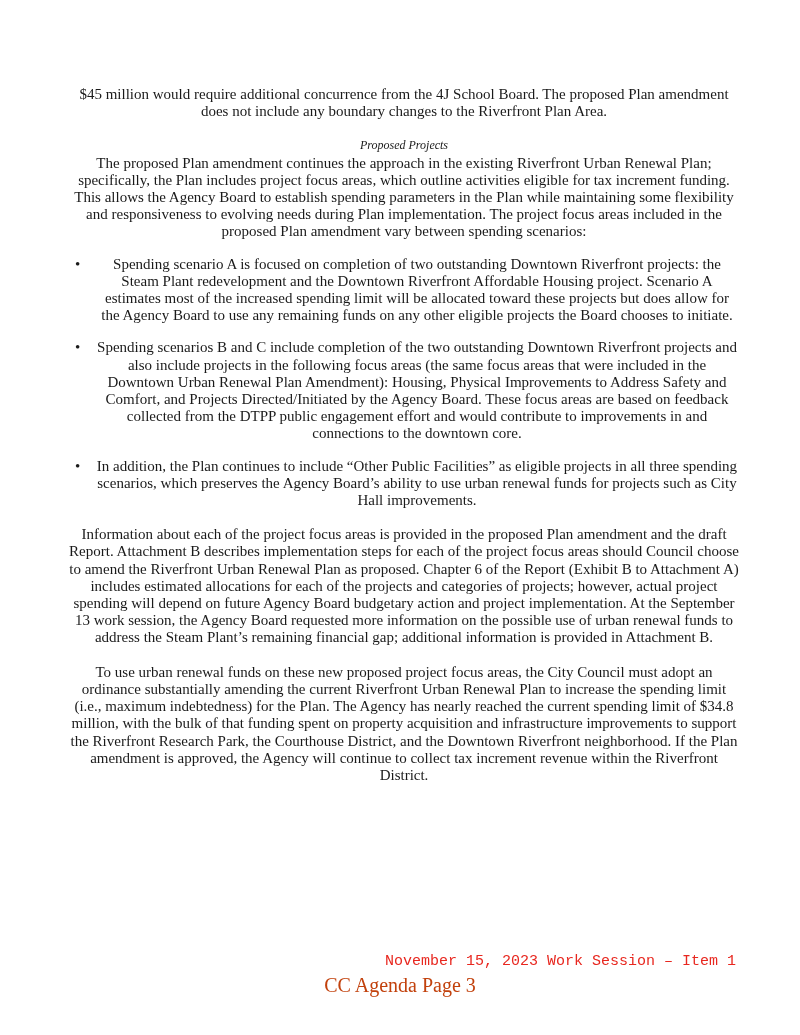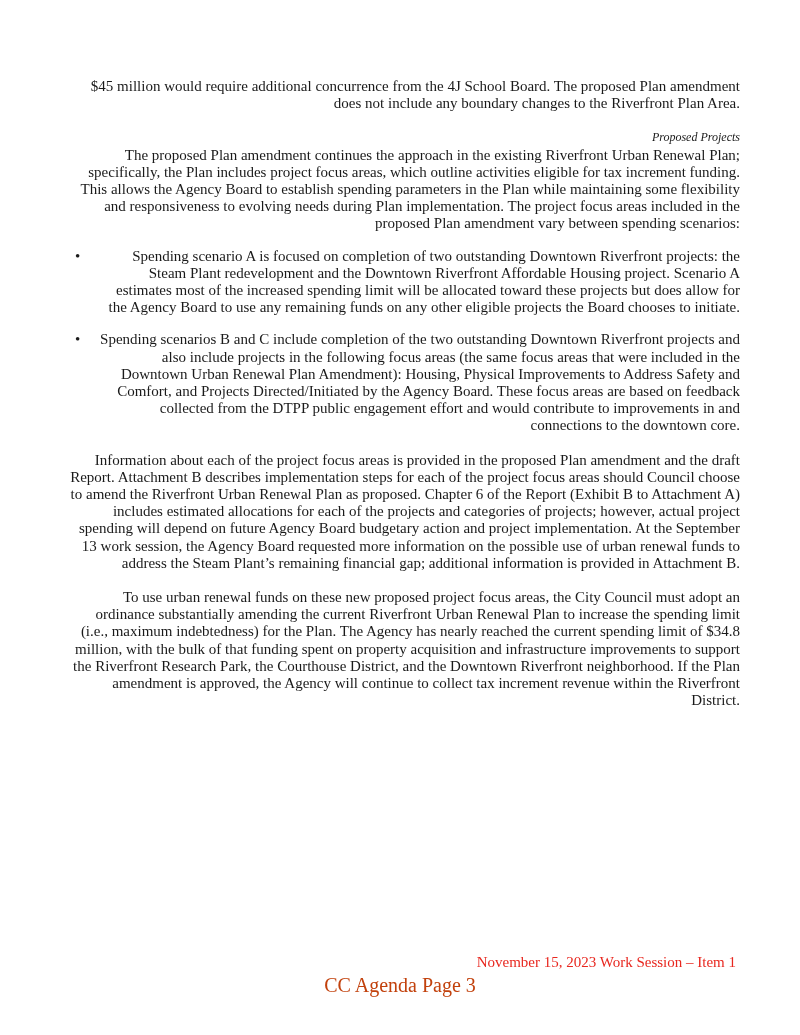--- a/index.html
+++ b/index.html
@@ -16,25 +16,25 @@
     color: #1a1a1a;
   }
   .page {
     position: absolute;
     inset: 0;
     background: #ffffff;
   }
   .page-content {
     position: absolute;
     left: 68px;
-    top: 78px;
+    top: 86px;
     width: 672px;
     font-size: 15px;
     line-height: 17.2px;
-    text-align: right;
+    text-align: center;
   }
   .para {
     margin: 0 0 17px 0;
   }
   .para.no-bottom {
     margin-bottom: 11px;
   }
   .section-heading {
     font-style: italic;
     margin: 0;
@@ -57,20 +57,21 @@
     position: absolute;
     left: 7px;
     top: 0;
   }
   .footer-session {
     position: absolute;
     top: 953px;
     right: 64px;
     font-size: 15px;
     line-height: 18px;
+    font-family: Liberation Mono, monospace;
   }
   .footer-page {
     position: absolute;
     top: 976px;
     left: 0;
     width: 800px;
     text-align: center;
     font-size: 20px;
     line-height: 18px;
     color: #c2410c;
@@ -85,20 +86,21 @@
 
     <p class="para">$45 million would require additional concurrence from the 4J School Board. The proposed Plan amendment does not include any boundary changes to the Riverfront Plan Area.</p>
 
     <h2 class="section-heading">Proposed Projects</h2>
 
     <p class="para no-bottom">The proposed Plan amendment continues the approach in the existing Riverfront Urban Renewal Plan; specifically, the Plan includes project focus areas, which outline activities eligible for tax increment funding. This allows the Agency Board to establish spending parameters in the Plan while maintaining some flexibility and responsiveness to evolving needs during Plan implementation. The project focus areas included in the proposed Plan amendment vary between spending scenarios:</p>
 
     <ul class="bullet-list">
       <li>Spending scenario A is focused on completion of two outstanding Downtown Riverfront projects: the Steam Plant redevelopment and the Downtown Riverfront Affordable Housing project. Scenario A estimates most of the increased spending limit will be allocated toward these projects but does allow for the Agency Board to use any remaining funds on any other eligible projects the Board chooses to initiate.</li>
       <li>Spending scenarios B and C include completion of the two outstanding Downtown Riverfront projects and also include projects in the following focus areas (the same focus areas that were included in the Downtown Urban Renewal Plan Amendment): Housing, Physical Improvements to Address Safety and Comfort, and Projects Directed/Initiated by the Agency Board. These focus areas are based on feedback collected from the DTPP public engagement effort and would contribute to improvements in and connections to the downtown core.</li>
+      <li>In addition, the Plan continues to include “Other Public Facilities” as eligible projects in all three spending scenarios, which preserves the Agency Board’s ability to use urban renewal funds for projects such as City Hall improvements.</li>
     </ul>
 
     <p class="para">Information about each of the project focus areas is provided in the proposed Plan amendment and the draft Report. Attachment B describes implementation steps for each of the project focus areas should Council choose to amend the Riverfront Urban Renewal Plan as proposed. Chapter 6 of the Report (Exhibit B to Attachment A) includes estimated allocations for each of the projects and categories of projects; however, actual project spending will depend on future Agency Board budgetary action and project implementation. At the September 13 work session, the Agency Board requested more information on the possible use of urban renewal funds to address the Steam Plant’s remaining financial gap; additional information is provided in Attachment B.</p>
 
     <p class="para">To use urban renewal funds on these new proposed project focus areas, the City Council must adopt an ordinance substantially amending the current Riverfront Urban Renewal Plan to increase the spending limit (i.e., maximum indebtedness) for the Plan. The Agency has nearly reached the current spending limit of $34.8 million, with the bulk of that funding spent on property acquisition and infrastructure improvements to support the Riverfront Research Park, the Courthouse District, and the Downtown Riverfront neighborhood. If the Plan amendment is approved, the Agency will continue to collect tax increment revenue within the Riverfront District.</p>
 
   </div>
 
   <div class="footer-session" style="color: rgb(232, 39, 31);">November 15, 2023 Work Session – Item 1</div>
 

